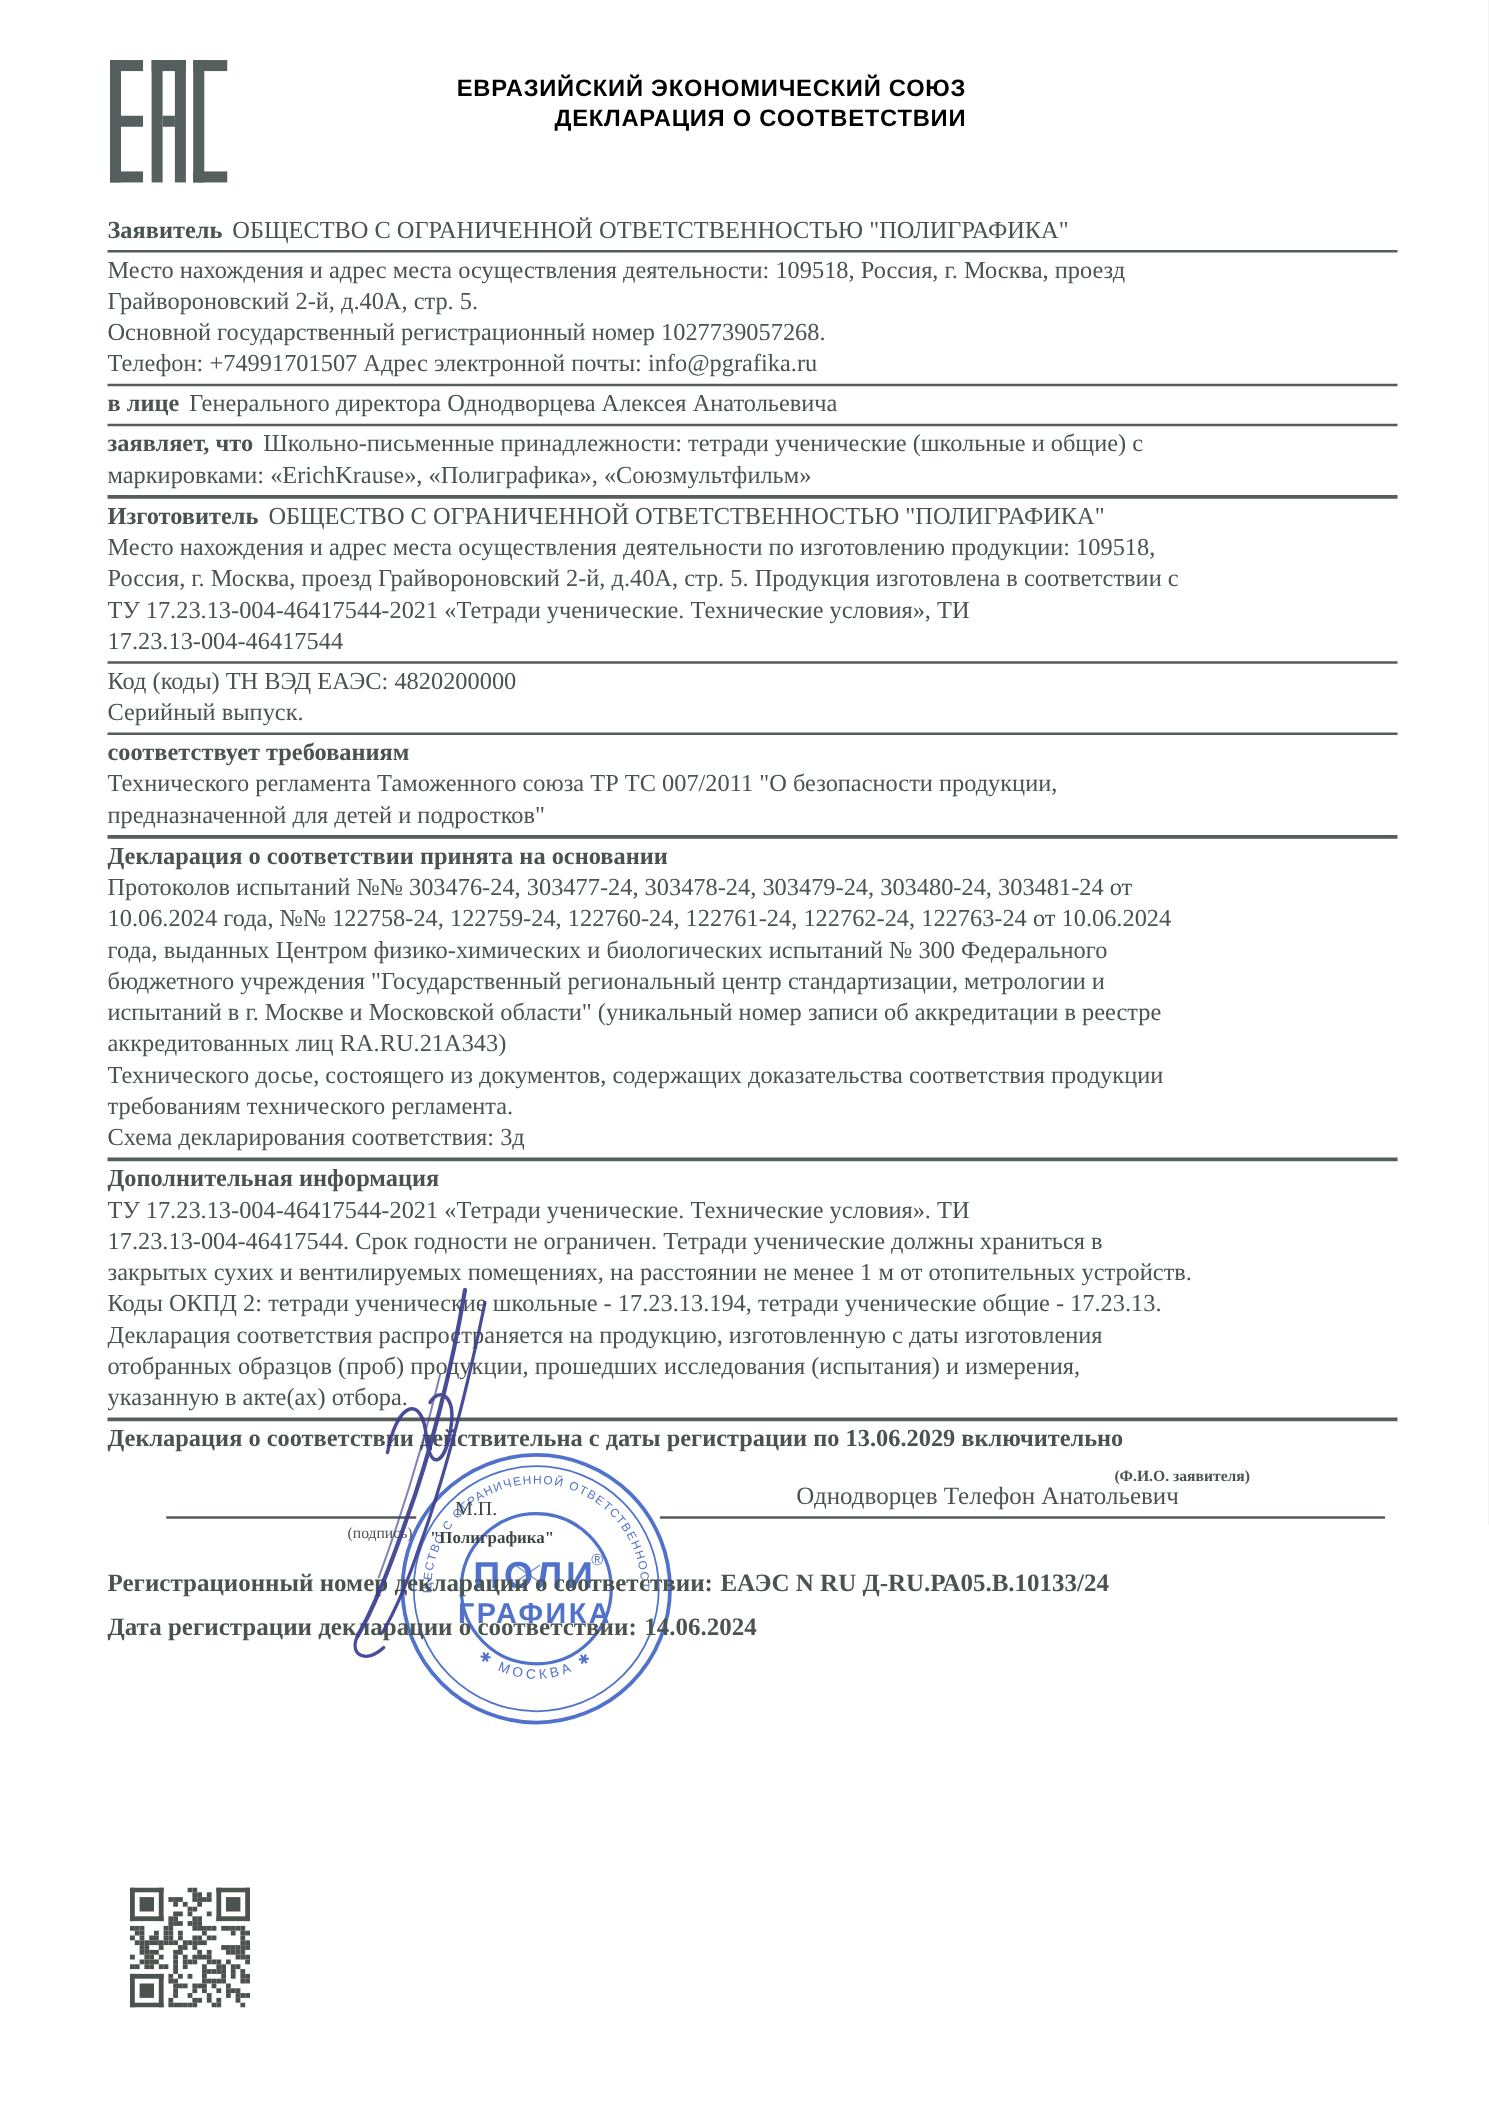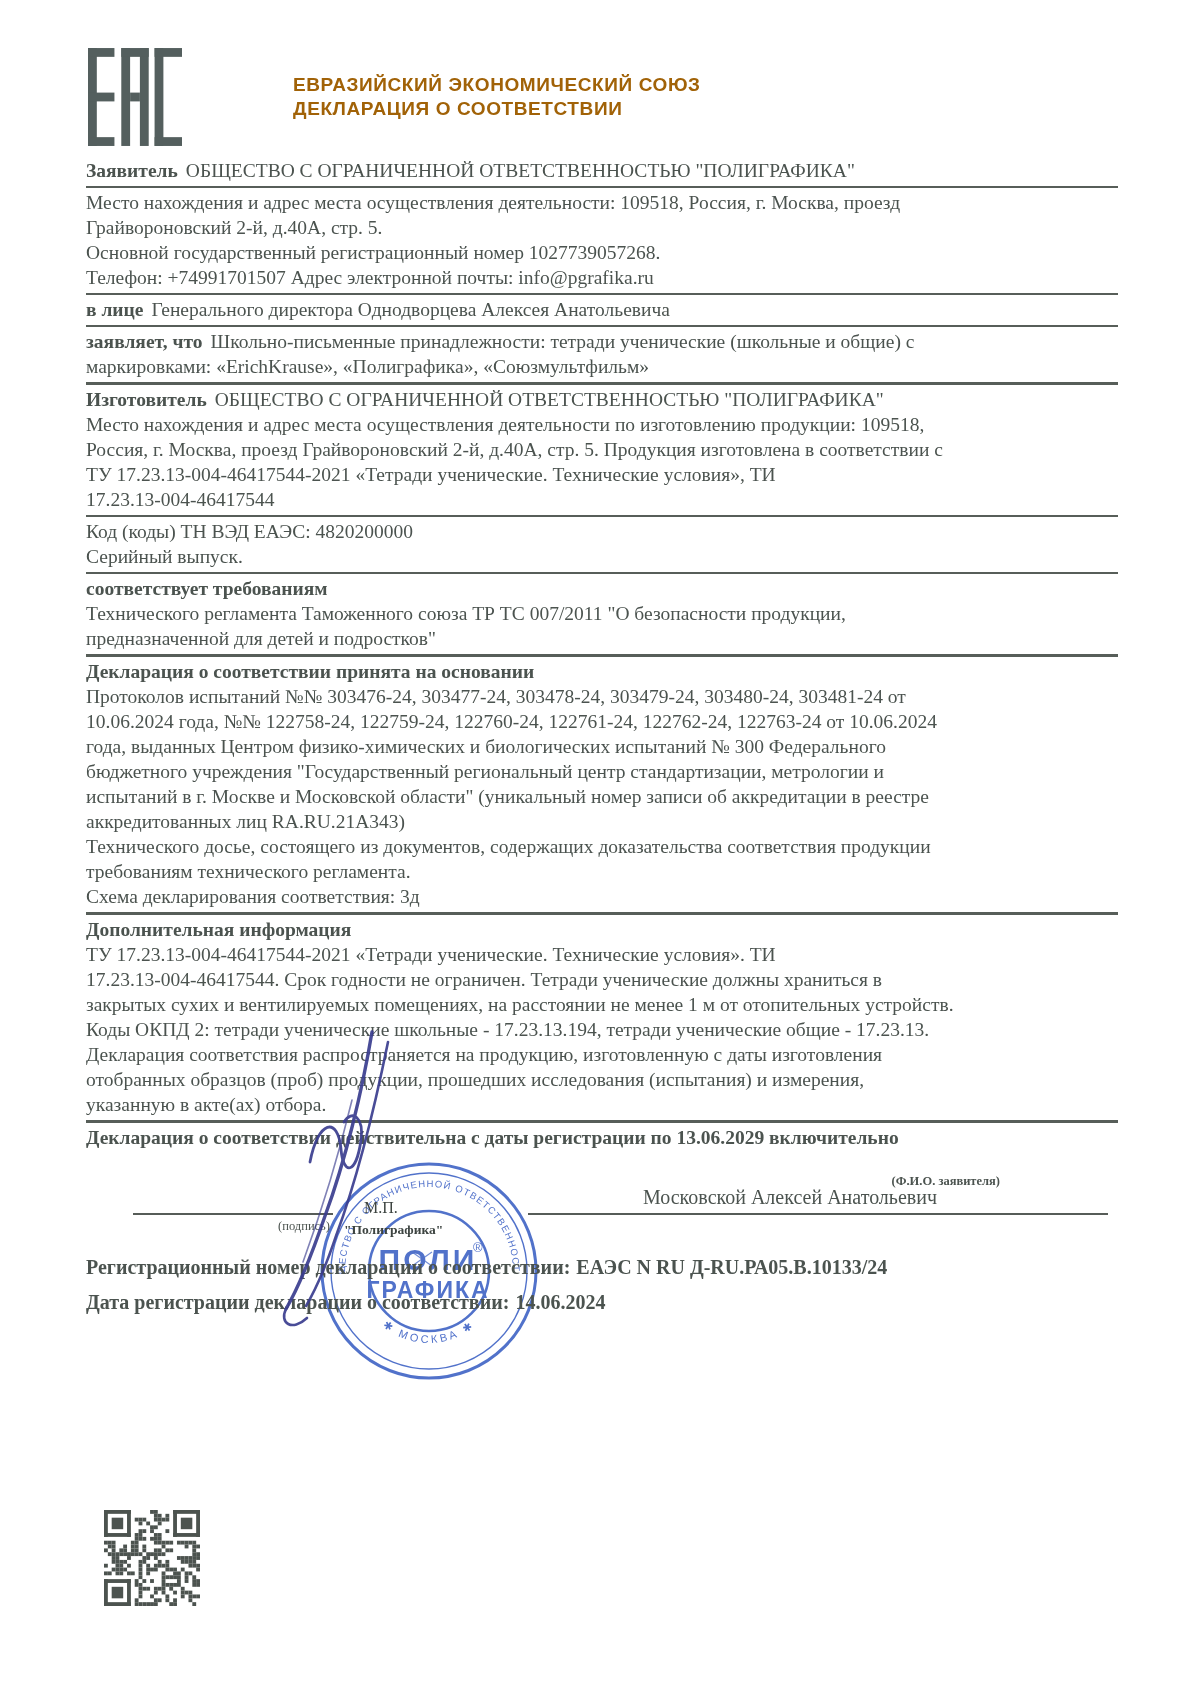--- a/index.html
+++ b/index.html
@@ -5,27 +5,27 @@
   html,body{margin:0;padding:0;background:#e8e8e8;}
   .page{
     position:relative;width:1191px;height:1685px;margin:0 auto;
     background:#ffffff;overflow:hidden;
     font-family:"Liberation Serif","DejaVu Serif",serif;
     color:#4b534f;
   }
   
   .eac-logo{position:absolute;left:88px;top:47px;width:94px;height:100px;}
   .header-titles{
-    position:absolute;left:293px;top:73px;width:480px;text-align:left;
+    position:absolute;left:293px;top:60px;width:480px;text-align:right;
     font-family:"Liberation Sans","DejaVu Sans",sans-serif;
     font-weight:bold;font-size:19px;line-height:24px;letter-spacing:.6px;
-    color:#a16207;
+    color:#000000;
   }
   
-  .content{position:absolute;left:86px;top:156px;width:1032px;z-index:3;}
+  .content{position:absolute;left:86px;top:170px;width:1032px;z-index:3;}
   .content section{padding:2px 0 3px 0;border-bottom:2px solid #575e59;}
   .content section.thick{border-bottom-width:3px;}
   .content section.no-border{border-bottom:none;}
   .content p{margin:0;font-size:19.5px;line-height:25px;white-space:pre-line;}
   .lead{font-weight:bold;margin-right:8px;}
   .bold-line{font-weight:bold;}
   .validity{margin-top:10px;}
   
   .sig-line{position:absolute;height:2px;background:#565c58;z-index:3;}
   .sig-line.left{left:133px;top:1213px;width:200px;}
@@ -144,21 +144,21 @@
 отобранных образцов (проб) продукции, прошедших исследования (испытания) и измерения,
 указанную в акте(ах) отбора.</p>
     </section>
 
     <section class="no-border">
       <p class="bold-line validity">Декларация о соответствии действительна с даты регистрации по 13.06.2029 включительно</p>
     </section>
 
   </div>
 
-  <div class="signatory">Московской Алексей Анатольевич</div>
+  <div class="signatory">Однодворцев Телефон Анатольевич</div>
   <div class="sig-line left"></div>
   <div class="sig-line right"></div>
   <div class="caption sign">(подпись)</div>
   <div class="caption fio">(Ф.И.О. заявителя)</div>
   <div class="mp">М.П.</div>
   <div class="mp-company">"Полиграфика"</div>
 
   <div class="reg-line num">
     <span>Регистрационный номер декларации о соответствии:</span><span class="val">ЕАЭС N RU Д-RU.РА05.В.10133/24</span>
   </div>

